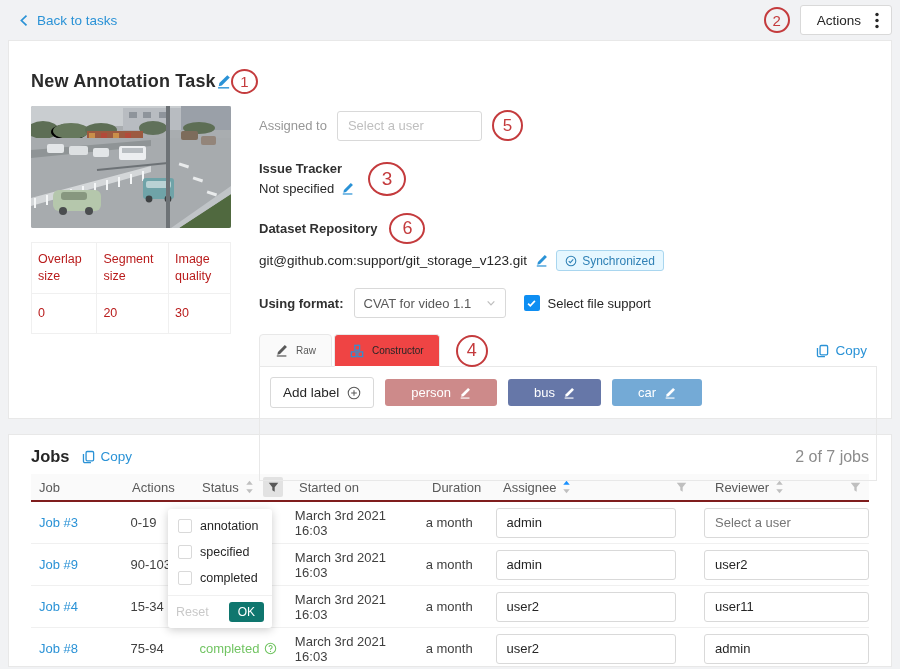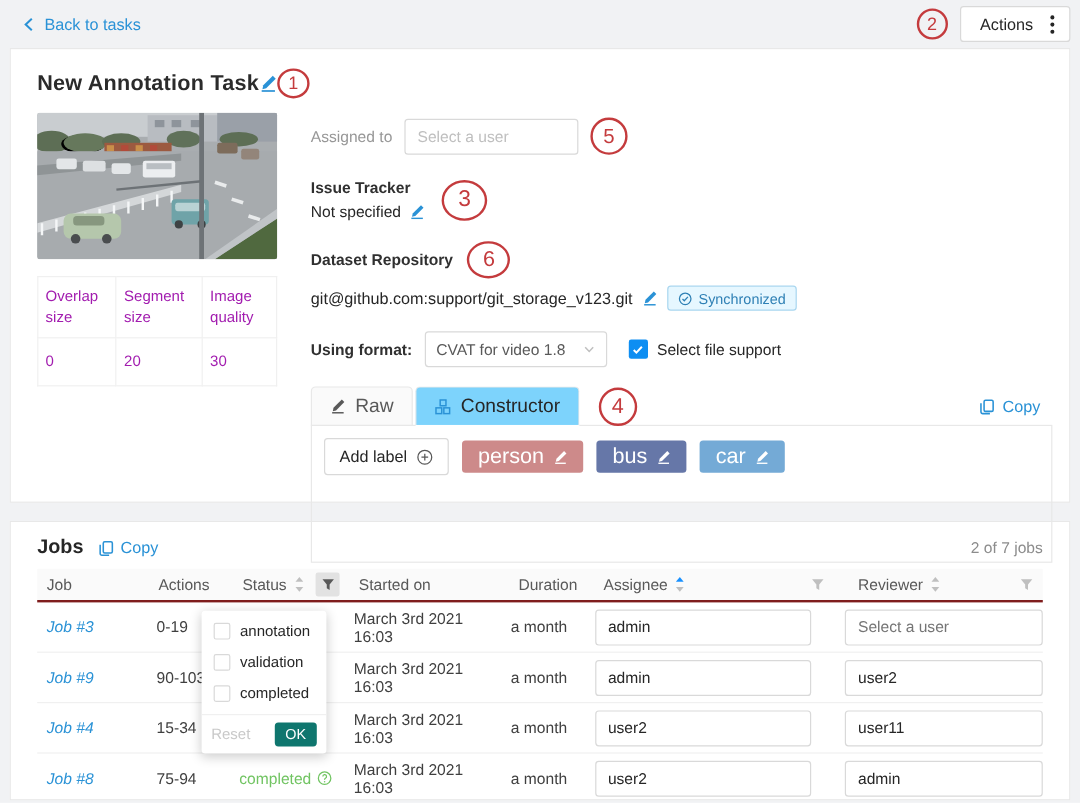--- a/index.html
+++ b/index.html
@@ -27,28 +27,28 @@
   .c4 { width: 32px; height: 32px; font-size: 18px; }
   .c5 { width: 31px; height: 31px; font-size: 17px; }
   .c6 { width: 36px; height: 31px; font-size: 18px; }
 
   
   .card { background: #fff; border: 1px solid #e8e8e8; margin: 0 8px; }
   .task-card { height: 379px; padding: 10px 14px 14px; margin-bottom: 15px; }
   .jobs-card { height: 233px; padding: 10px 14px 0; position: relative; overflow: hidden; }
 
   
-  .task-title-row { display: flex; align-items: center; gap: 0; margin: 6px 0 12px 8px; }
+  .task-title-row { display: flex; align-items: center; gap: 0; margin: 18px 0 12px 8px; }
   .task-title { font-size: 18px; font-weight: 700; color: #2b2b2b; letter-spacing: .2px; }
   .edit-icon { color: #2a92d6; cursor: pointer; display: inline-flex; }
   .task-body { display: flex; }
   .left-col { width: 200px; flex: none; margin-left: 8px; }
   .thumb { width: 200px; height: 122px; display: block; border-radius: 2px; }
   .params-table { width: 200px; border-collapse: collapse; margin-top: 14px; }
-  .params-table th, .params-table td { border: 1px solid #f0f0f0; font-weight: 400; color: #a21caf; text-align: left; padding: 8px 6px; font-size: 12.5px; line-height: 1.35; }
+  .params-table th, .params-table td { border: 1px solid #f0f0f0; font-weight: 400; color: #b91c1c; text-align: left; padding: 8px 6px; font-size: 12.5px; line-height: 1.35; }
   .params-table td { padding: 11px 6px; }
 
   .right-col { flex: 1; margin-left: 28px; padding-top: 4px; }
   .meta-row { display: flex; align-items: center; justify-content: space-between; }
   .meta-text { color: #979797; font-size: 13px; }
   .assigned-box { display: flex; align-items: center; gap: 10px; }
   .assigned-label { color: #979797; font-size: 13px; }
   .text-input { border: 1px solid #d9d9d9; border-radius: 3px; height: 30px; padding: 0 10px; font-size: 13px; font-family: "Liberation Sans", sans-serif; color: #262626; outline: none; background: #fff; }
   .text-input::placeholder { color: #bfbfbf; }
   .assignee-input { width: 145px; }
@@ -62,53 +62,53 @@
   .repo-url { font-size: 13.5px; color: #262626; }
   .sync-tag { display: inline-flex; align-items: center; gap: 5px; background: #e6f7ff; border: 1px solid #a9d6ef; color: #2f80b5; border-radius: 3px; font-size: 12px; height: 21px; padding: 0 8px; }
 
   .format-row { display: flex; align-items: center; margin-top: 17px; gap: 10px; }
   .select-box { display: inline-flex; align-items: center; justify-content: space-between; width: 152px; height: 30px; border: 1px solid #d9d9d9; border-radius: 3px; padding: 0 9px; color: #595959; font-size: 13px; cursor: pointer; background: #fff; }
   .checkbox-wrap { display: inline-flex; align-items: center; gap: 8px; margin-left: 8px; cursor: pointer; }
   .cbx { width: 16px; height: 16px; border-radius: 2px; background: #0e8ef2; display: inline-flex; align-items: center; justify-content: center; flex: none; }
   .cbx svg { display: block; }
 
   .tabs-row { display: flex; align-items: center; margin-top: 16px; position: relative; z-index: 2; }
-  .tab { display: inline-flex; align-items: center; gap: 8px; height: 33px; padding: 0 15px; border: 1px solid #e8e8e8; border-radius: 4px 4px 0 0; font-size: 16px; cursor: pointer; }
+  .tab { display: inline-flex; align-items: center; gap: 8px; height: 33px; padding: 0 15px; border: 1px solid #e8e8e8; border-radius: 4px 4px 0 0; font-size: 10px; cursor: pointer; }
   .tab-raw { background: #fafafa; color: #595959; }
-  .tab-constructor { background: #7dd3fc; border-bottom-color: #fff; color: #262626; margin-left: 2px; }
+  .tab-constructor { background: #ef4444; border-bottom-color: #fff; color: #262626; margin-left: 2px; }
   .copy-link { display: inline-flex; align-items: center; gap: 6px; color: #2a92d6; cursor: pointer; font-size: 13.5px; }
   .tabs-copy { margin-left: auto; margin-right: 10px; }
   .labels-panel { border: 1px solid #e8e8e8; margin-top: -1px; height: 115px; padding: 10px; position: relative; z-index: 1; }
   .labels-row { display: flex; align-items: center; gap: 11px; }
   .add-label-btn { display: inline-flex; align-items: center; gap: 8px; height: 31px; padding: 0 12px; background: #fff; border: 1px solid #d9d9d9; border-radius: 3px; font-size: 13.5px; color: #262626; cursor: pointer; }
-  .label-tag { display: inline-flex; align-items: center; gap: 8px; height: 27px; padding: 0 13px; border-radius: 3px; color: #fff; font-size: 18px; cursor: pointer; }
+  .label-tag { display: inline-flex; align-items: center; gap: 8px; height: 27px; padding: 0 26px; border-radius: 3px; color: #fff; font-size: 13px; cursor: pointer; }
   .label-tag .edit-icon { color: #fff; }
 
   
   .jobs-head { display: flex; align-items: center; margin: 2px 8px 8px; }
   .jobs-title { font-size: 16.5px; font-weight: 700; color: #262626; margin-right: 12px; }
-  .jobs-count { margin-left: auto; color: #8c8c8c; font-size: 13px; }
+  .jobs-count { margin-left: auto; color: #8c8c8c; font-size: 16px; }
   .jtable { margin: 0 8px; }
   .jrow { display: flex; align-items: center; border-bottom: 1px solid #f0f0f0; }
   .jheader { background: #fafafa; height: 28px; color: #595959; border-bottom: 2px solid #7f1d1d; }
   .jbody-row { height: 42px; }
   .jcell { padding-left: 8px; display: flex; align-items: center; }
   .col-job { width: 93px; }
   .col-frames { width: 70px; }
   .col-status { width: 97px; }
   .col-started { width: 133px; }
   .col-duration { width: 71px; }
   .col-assignee { width: 212px; }
   .col-reviewer { flex: 1; }
   .sorter { display: inline-flex; flex-direction: column; margin-left: 6px; line-height: 0; }
   .funnel-box { margin-left: auto; width: 20px; height: 20px; display: inline-flex; align-items: center; justify-content: center; border-radius: 2px; color: #bfbfbf; cursor: pointer; }
   .funnel-active { background: #e2e2e2; color: #595959; margin-right: 8px; }
   .col-assignee .funnel-box { margin-right: 16px; }
   .col-reviewer .funnel-box { margin-right: 4px; }
-  .job-link { color: #2a92d6; cursor: pointer; font-style: italic; }
+  .job-link { color: #2a92d6; cursor: pointer; }
   .cell-text { color: #3f3f3f; }
   .row-input { height: 30px; border: 1px solid #d9d9d9; border-radius: 3px; padding: 0 10px; font-size: 13px; font-family: "Liberation Sans", sans-serif; color: #262626; outline: none; }
   .assignee-row-input { width: 180px; }
   .reviewer-row-input { width: 165px; }
   .status-completed { display: inline-flex; align-items: center; gap: 5px; font-size: 13px; }
 
   
   .filter-dropdown { position: absolute; left: 159px; top: 74px; width: 104px; background: #fff; border-radius: 3px; box-shadow: 0 2px 10px rgba(0,0,0,0.2); z-index: 6; }
   .filter-items { padding: 4px 0; text-align: center; }
   .filter-item { display: flex; align-items: center; gap: 8px; padding: 6px 10px; cursor: pointer; }
@@ -283,21 +283,21 @@
                 </svg>
             </span>
             <span>Synchronized</span>
           </span>
         </div>
       </div>
 
       <div class="format-row">
         <span class="block-label">Using format:</span>
         <span class="select-box">
-          <span>CVAT for video 1.8</span>
+          <span>CVAT for video 1.1</span>
           <span style="display:inline-flex">
             <svg width="10" height="10" viewBox="0 0 12 12">
                 <path d="M2 4l4 4.2L10 4" stroke="#bfbfbf" stroke-width="1.5" fill="none"></path>
               </svg>
           </span>
         </span>
         <label class="checkbox-wrap">
           <span class="cbx">
             <svg width="11" height="11" viewBox="0 0 12 12">
                 <path d="M2.3 6.2l2.4 2.4 5-5.4" stroke="#fff" stroke-width="1.8" fill="none"></path>
@@ -533,21 +533,21 @@
   </div>
 
   <div class="filter-dropdown">
     <div class="filter-items">
       <label class="filter-item">
         <span class="filter-cbx"></span>
         <span class="filter-item-label">annotation</span>
       </label>
       <label class="filter-item">
         <span class="filter-cbx"></span>
-        <span class="filter-item-label">validation</span>
+        <span class="filter-item-label">specified</span>
       </label>
       <label class="filter-item">
         <span class="filter-cbx"></span>
         <span class="filter-item-label">completed</span>
       </label>
     </div>
     <div class="filter-footer">
       <button class="reset-btn">Reset</button>
       <button class="ok-btn">OK</button>
     </div>

